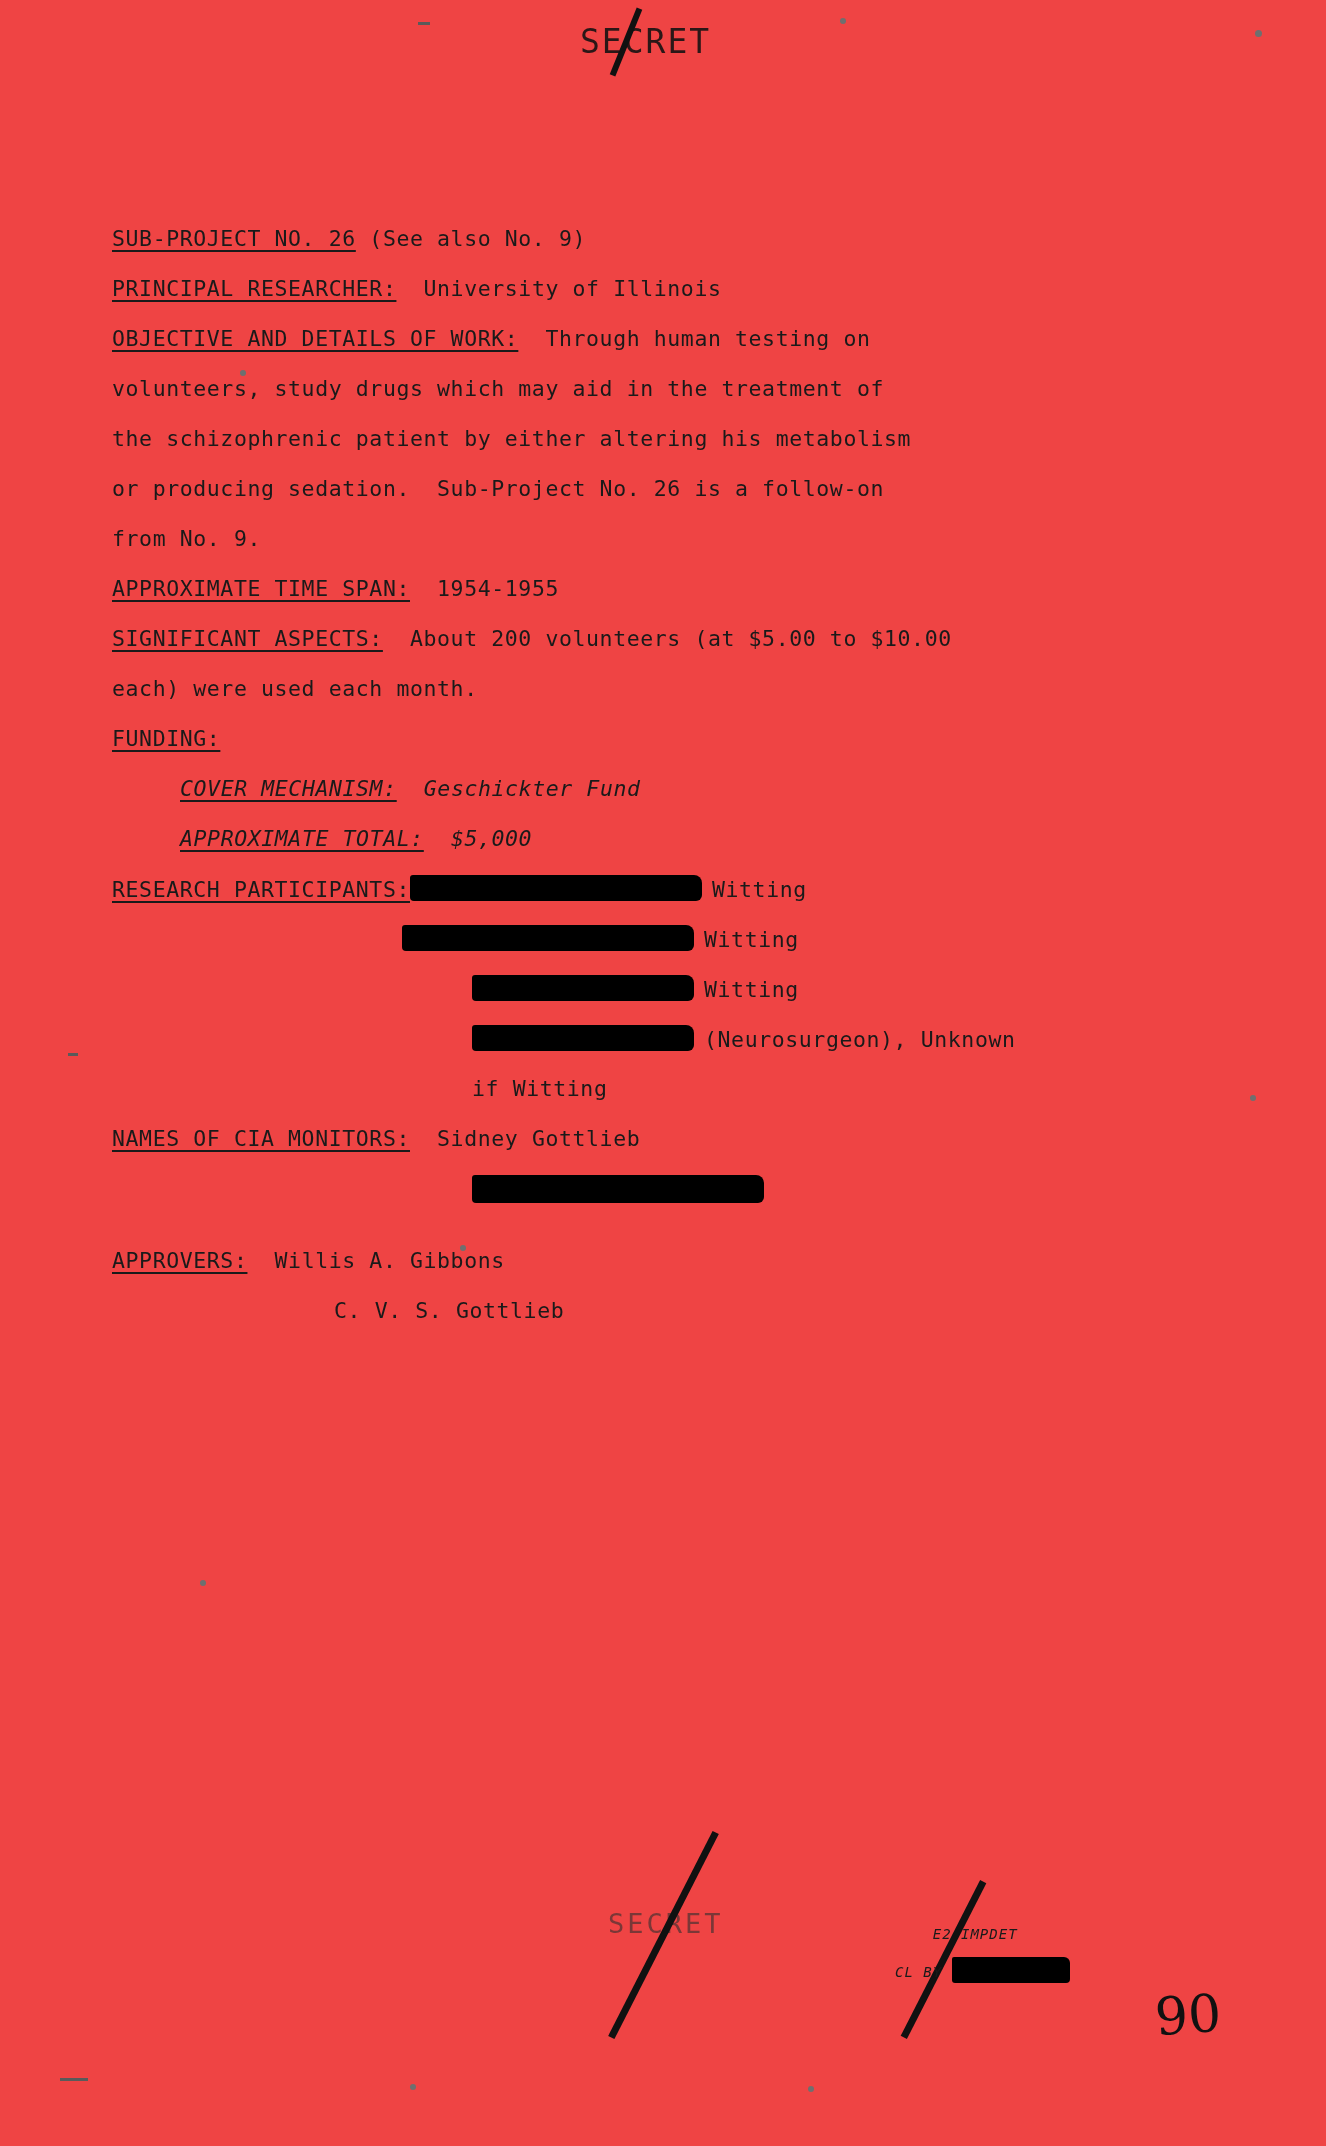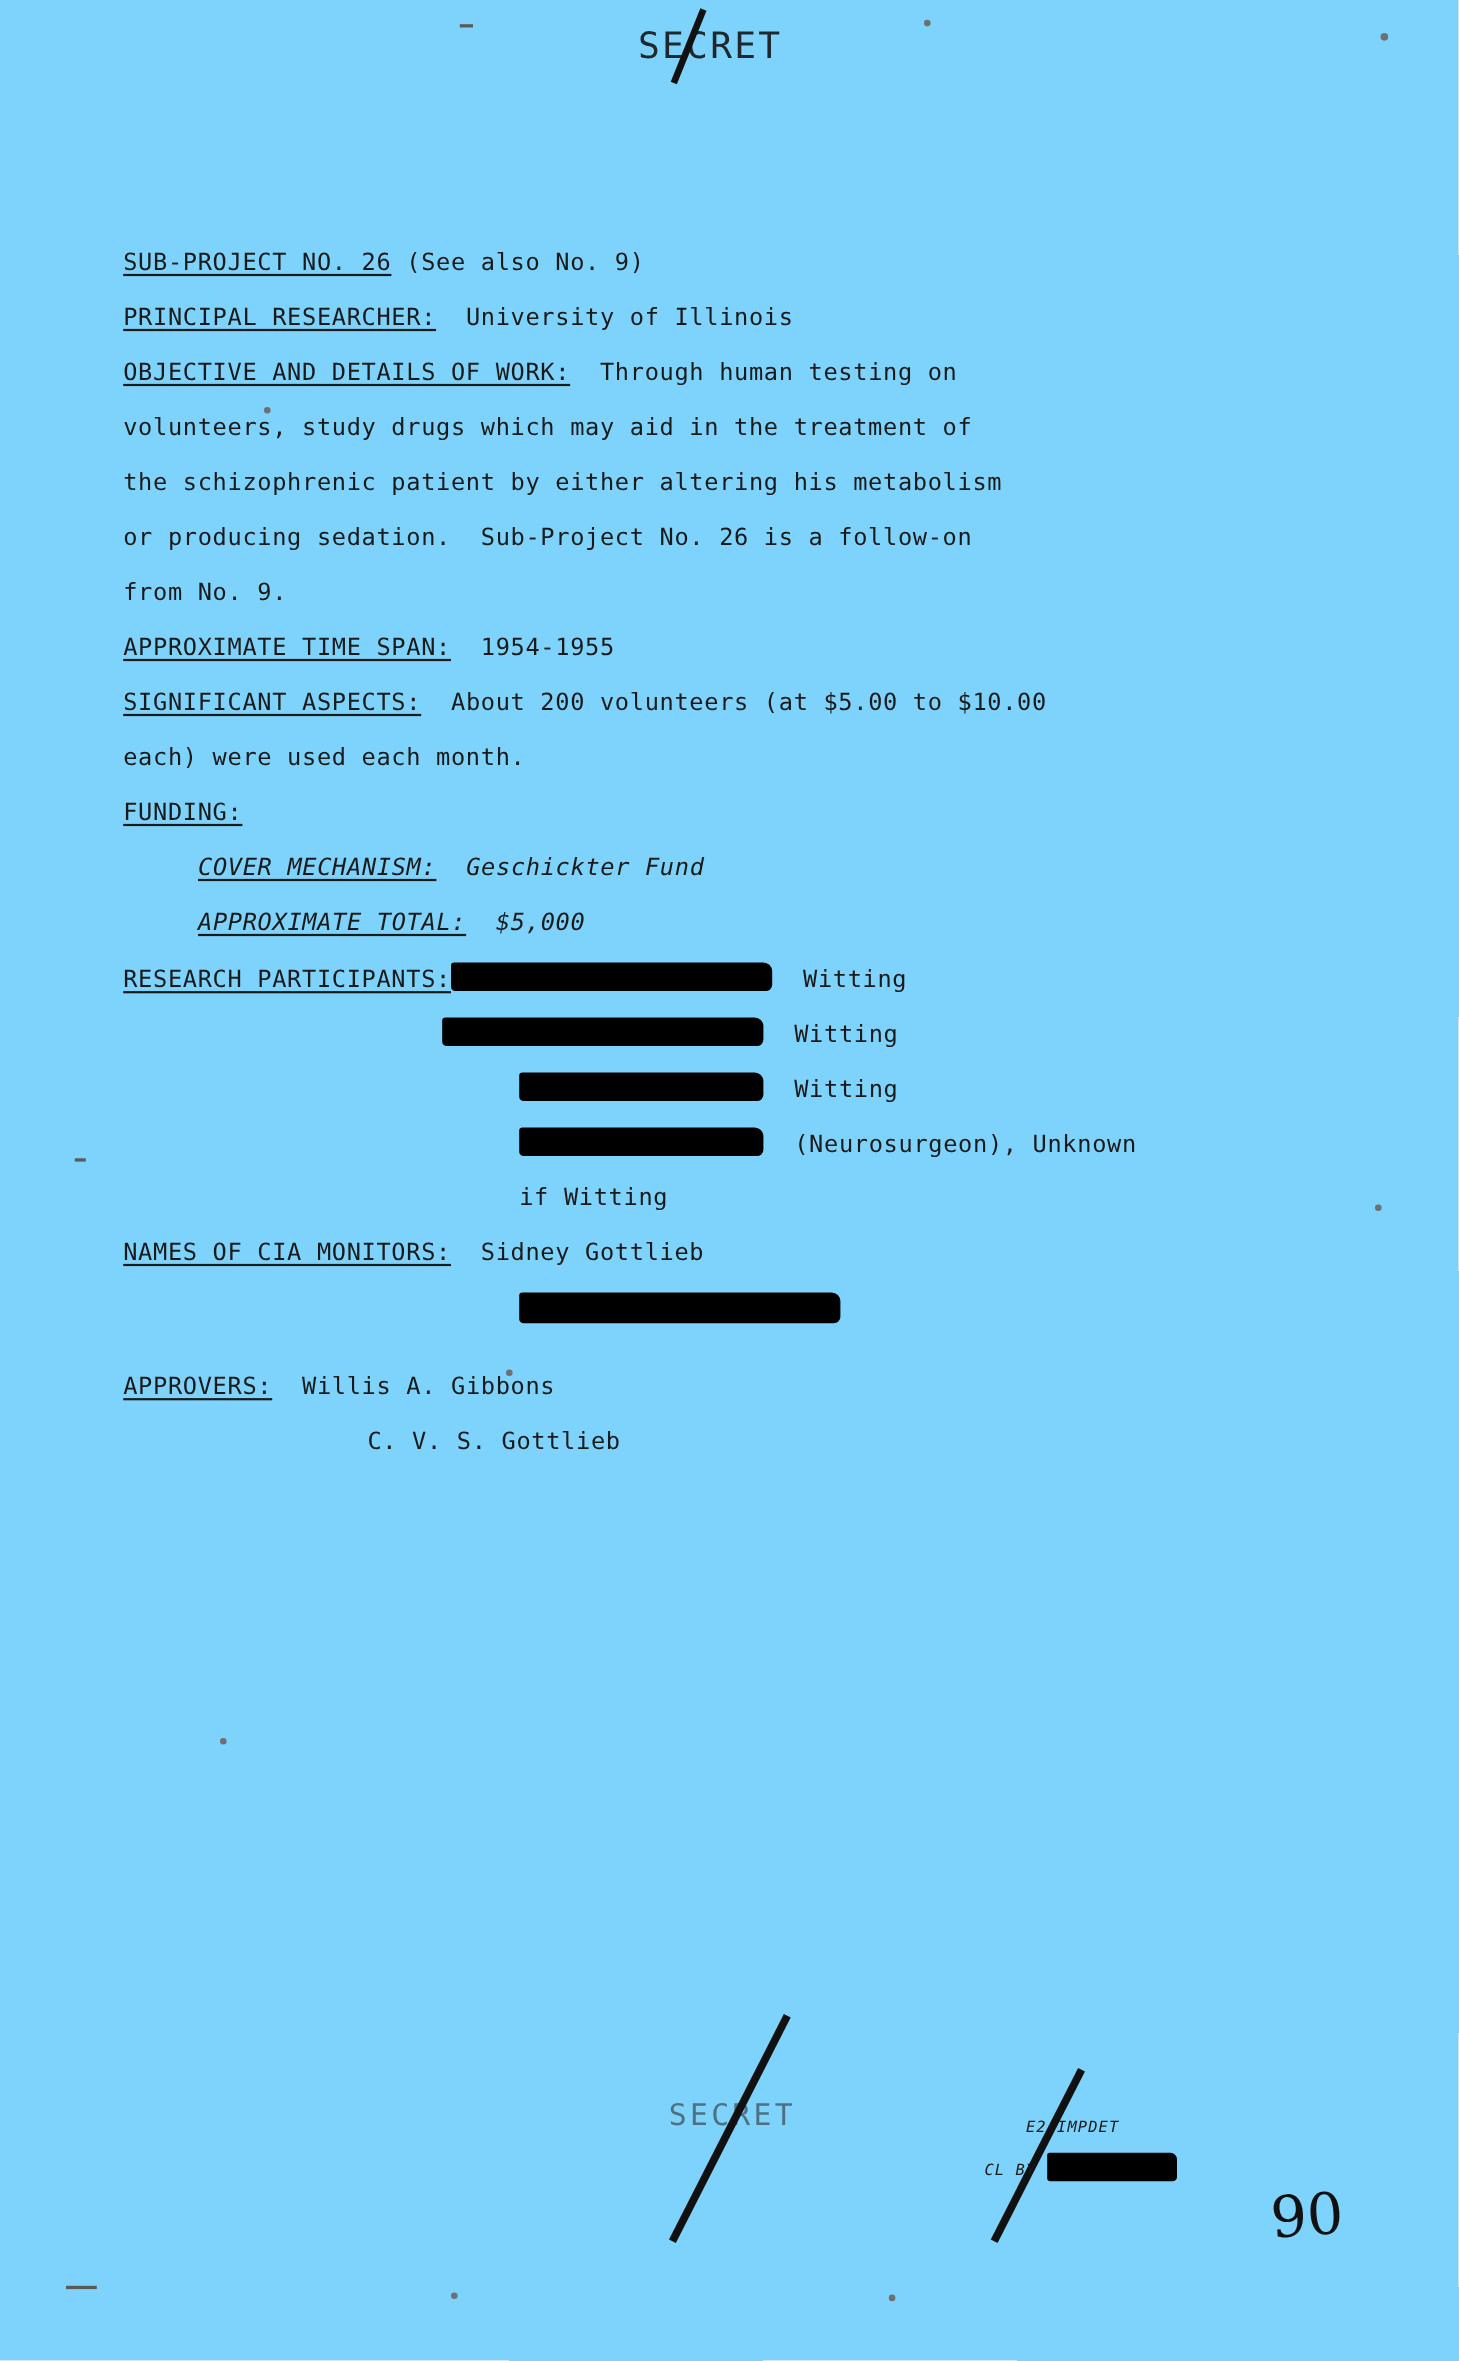--- a/index.html
+++ b/index.html
@@ -11,21 +11,21 @@
     width: 1326px;
     height: 2146px;
     position: relative;
     font-family: "DejaVu Sans Mono", "Liberation Mono", monospace;
     color: #1a1a1a;
     overflow: hidden;
   }
   .page {
     position: absolute;
     inset: 0;
-    background: #7dd3fc;
+    background: #ef4444;
     padding-left: 43px;
   }
   
   .top-stamp {
     position: absolute;
     left: 575px;
     top: 8px;
     width: 170px;
     height: 70px;
   }
@@ -81,21 +81,21 @@
     position: relative;
     top: -3px;
   }
   .rb1 { width: 292px; height: 26px; }
   .rb2 { width: 292px; height: 26px; }
   .rb3 { width: 222px; height: 26px; }
   .rb4 { width: 222px; height: 26px; }
   .rb5 { width: 292px; height: 28px; }
   .rb-cl { width: 118px; height: 26px; border-radius: 2px 6px 4px 3px; }
 
-  .after-bar { margin-left: 28px; }
+  .after-bar { margin-left: 10px; }
 
   
   .bot-stamp {
     position: absolute;
     left: 600px;
     top: 1880px;
     width: 180px;
     height: 90px;
   }
   .bot-stamp .word {

